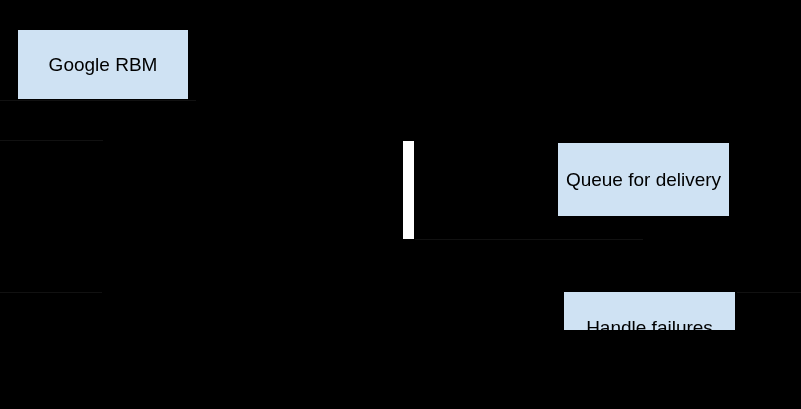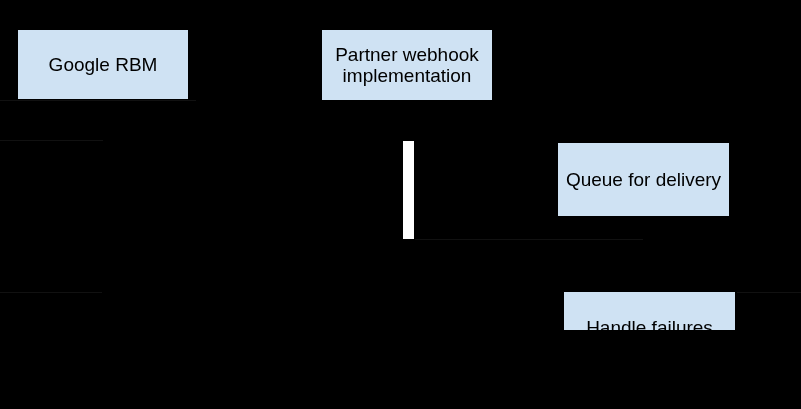--- a/index.html
+++ b/index.html
@@ -42,23 +42,20 @@
 </style>
 </head>
 <body>
 
 <div class="canvas">
 
   <div class="node" style="left:18px; top:30px; width:170px; height:69px;">
     <span>Google RBM</span>
   </div>
 
-  <div class="node" style="left:322px; top:30px; width:170px; height:70px;">
-    <span style="display:inline-block; width:152px;">Partner webhook implementation</span>
-  </div>
 
   <div class="activation-bar"></div>
 
   <div class="node" style="left:564px; top:292px; width:171px; height:71px;">
     <span>Handle failures</span>
   </div>
 
   <div class="node" style="left:558px; top:143px; width:171px; height:73px;">
     <span>Queue for delivery</span>
   </div>

